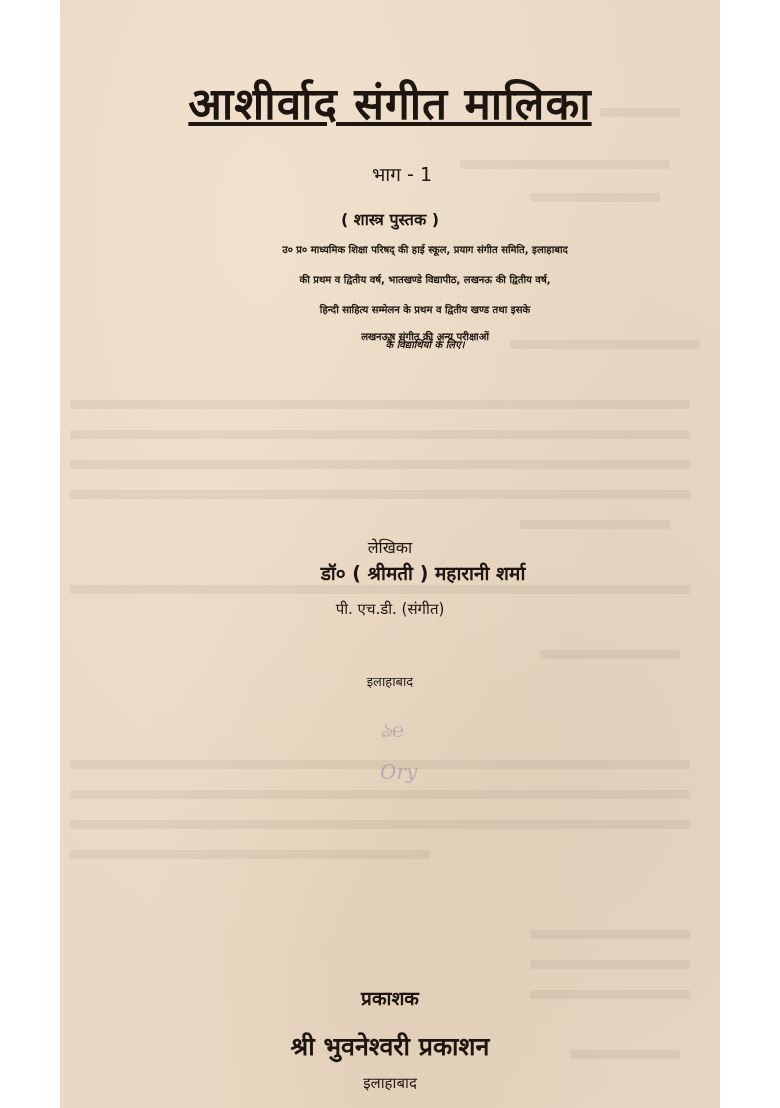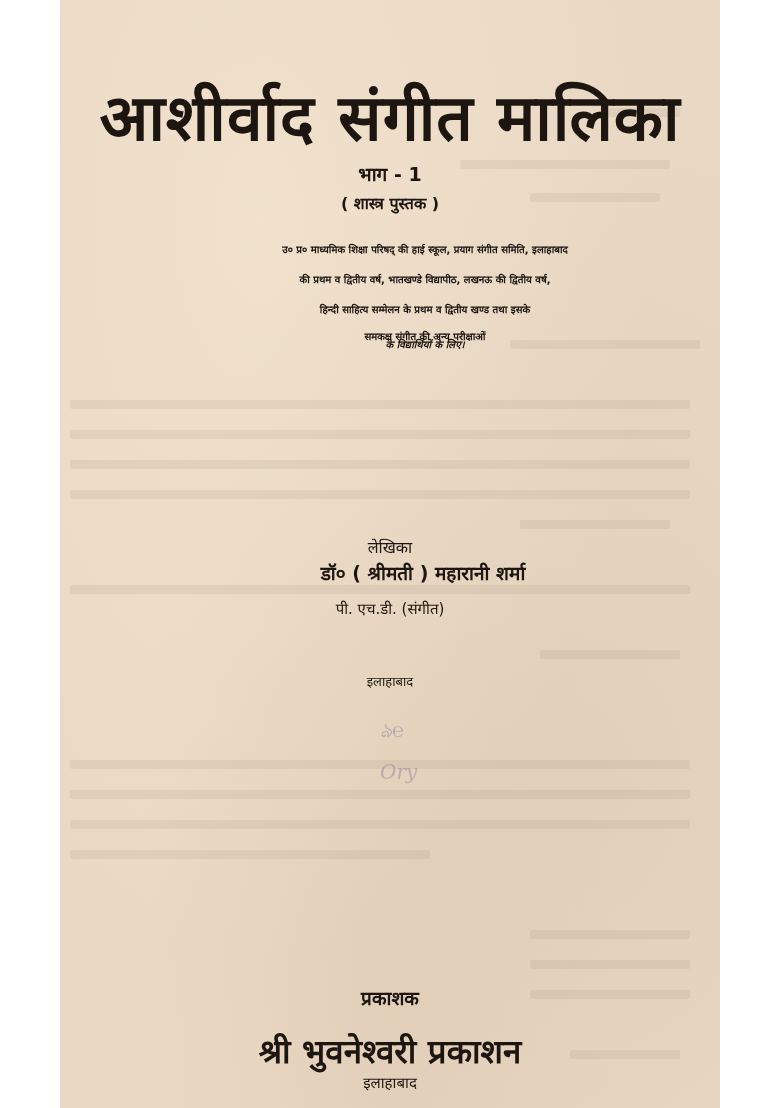--- a/index.html
+++ b/index.html
@@ -32,51 +32,53 @@
     }
     .line {
       position: absolute;
       left: 0;
       width: 660px;
       text-align: center;
       white-space: nowrap;
     }
     .title {
       top: 72px;
-      font-size: 64px;
+      font-size: 44px;
       font-weight: bold;
       letter-spacing: 1px;
+      text-decoration: underline;
     }
     .part {
       top: 161px;
       font-size: 19px;
-      font-weight: bold;
+      font-weight: normal;
+      margin-left: 12px;
     }
     .subtitle {
-      top: 192px;
+      top: 208px;
       font-size: 16px;
       font-weight: bold;
     }
     .desc {
       font-size: 10px;
       font-weight: bold;
       padding-left: 35px;
     }
     .d1 { top: 242px; }
     .d2 { top: 272px; }
     .d3 { top: 302px; }
     .d4 { top: 329px; }
     .d5 { top: 337px; font-style: italic; }
     .author-label { top: 536px; font-size: 16px; }
     .author-name { top: 560px; font-size: 19px; font-weight: bold; padding-left: 33px; }
     .author-degree { top: 598px; font-size: 15px; }
     .author-post { top: 632px; font-size: 15px; }
     .author-city { top: 672px; font-size: 13px; }
     .pub-label { top: 985px; font-size: 19px; font-weight: bold; }
-    .pub-name { top: 1028px; font-size: 33px; font-weight: bold; }
+    .pub-name { top: 1028px; font-size: 25px; font-weight: bold; }
     .pub-city { top: 1072px; font-size: 15px; }
     .scribble {
       position: absolute;
       color: rgba(110,100,150,0.35);
       font-family: "DejaVu Serif", serif;
       font-style: italic;
       font-size: 20px;
     }
   </style>
 </head>
@@ -107,21 +109,21 @@
   <div class="scribble" style="left:320px;top:715px;">ঌ℮</div>
   <div class="scribble" style="left:320px;top:760px;">Ory</div>
 
   <div class="line title">आशीर्वाद संगीत मालिका</div>
   <div class="line part">भाग - 1</div>
   <div class="line subtitle">( शास्त्र पुस्तक )</div>
 
   <div class="line desc d1">उ० प्र० माध्यमिक शिक्षा परिषद् की हाई स्कूल, प्रयाग संगीत समिति, इलाहाबाद</div>
   <div class="line desc d2">की प्रथम व द्वितीय वर्ष, भातखण्डे विद्यापीठ, लखनऊ की द्वितीय वर्ष,</div>
   <div class="line desc d3">हिन्दी साहित्य सम्मेलन के प्रथम व द्वितीय खण्ड तथा इसके</div>
-  <div class="line desc d4">समकक्ष संगीत की अन्य परीक्षाओं</div>
+  <div class="line desc d4">लखनऊ्ष संगीत की अन्य परीक्षाओं</div>
   <div class="line desc d5">के विद्यार्थियों के लिए।</div>
 
   <div class="line author-label">लेखिका</div>
   <div class="line author-name">डॉ० ( श्रीमती ) महारानी शर्मा</div>
   <div class="line author-degree">पी. एच.डी. (संगीत)</div>
   <div class="line author-city">इलाहाबाद</div>
 
   <div class="line pub-label">प्रकाशक</div>
   <div class="line pub-name">श्री भुवनेश्वरी प्रकाशन</div>
   <div class="line pub-city">इलाहाबाद</div>

